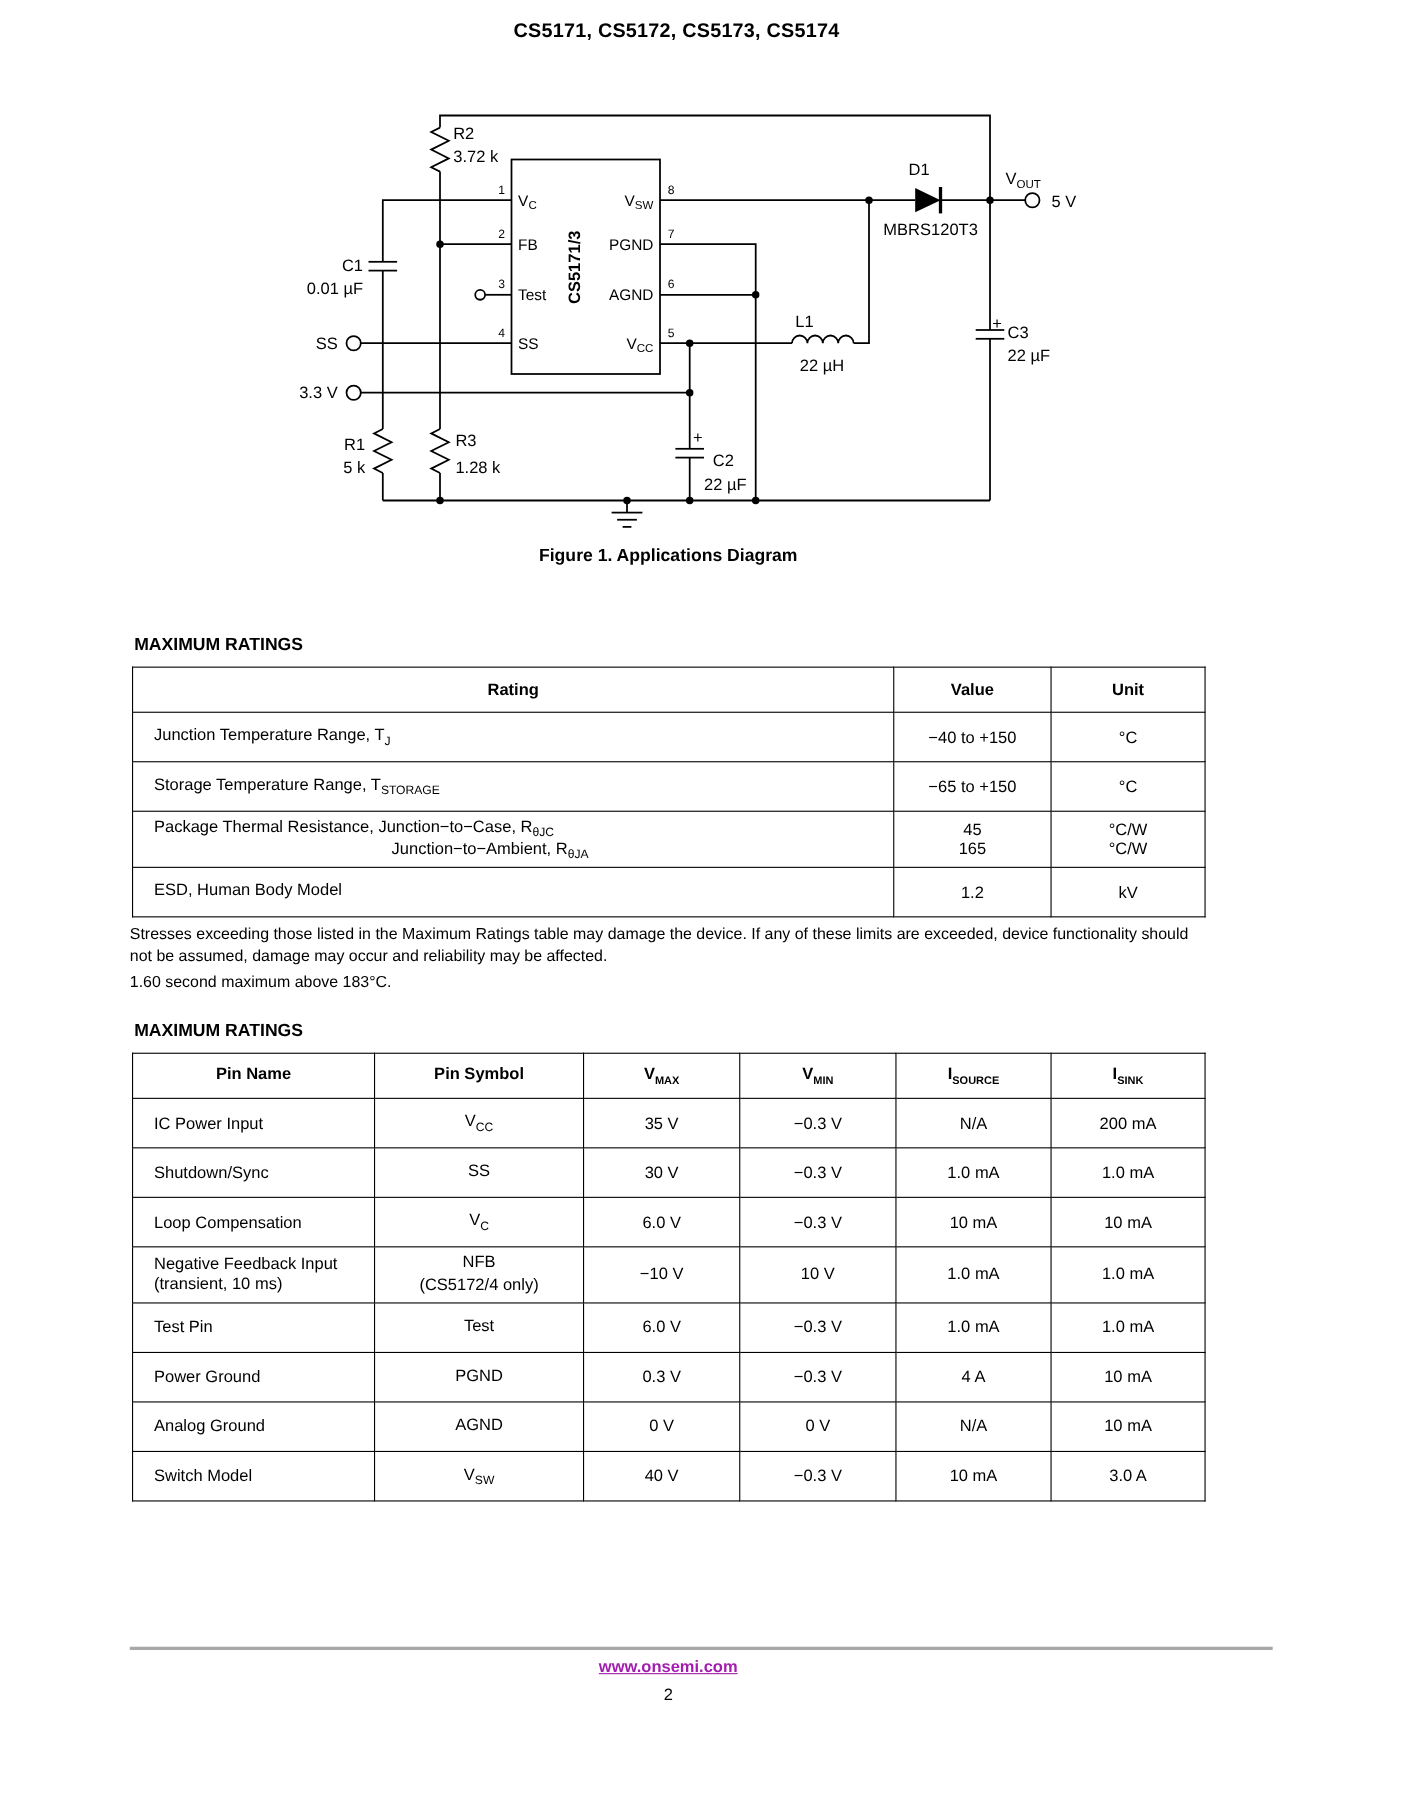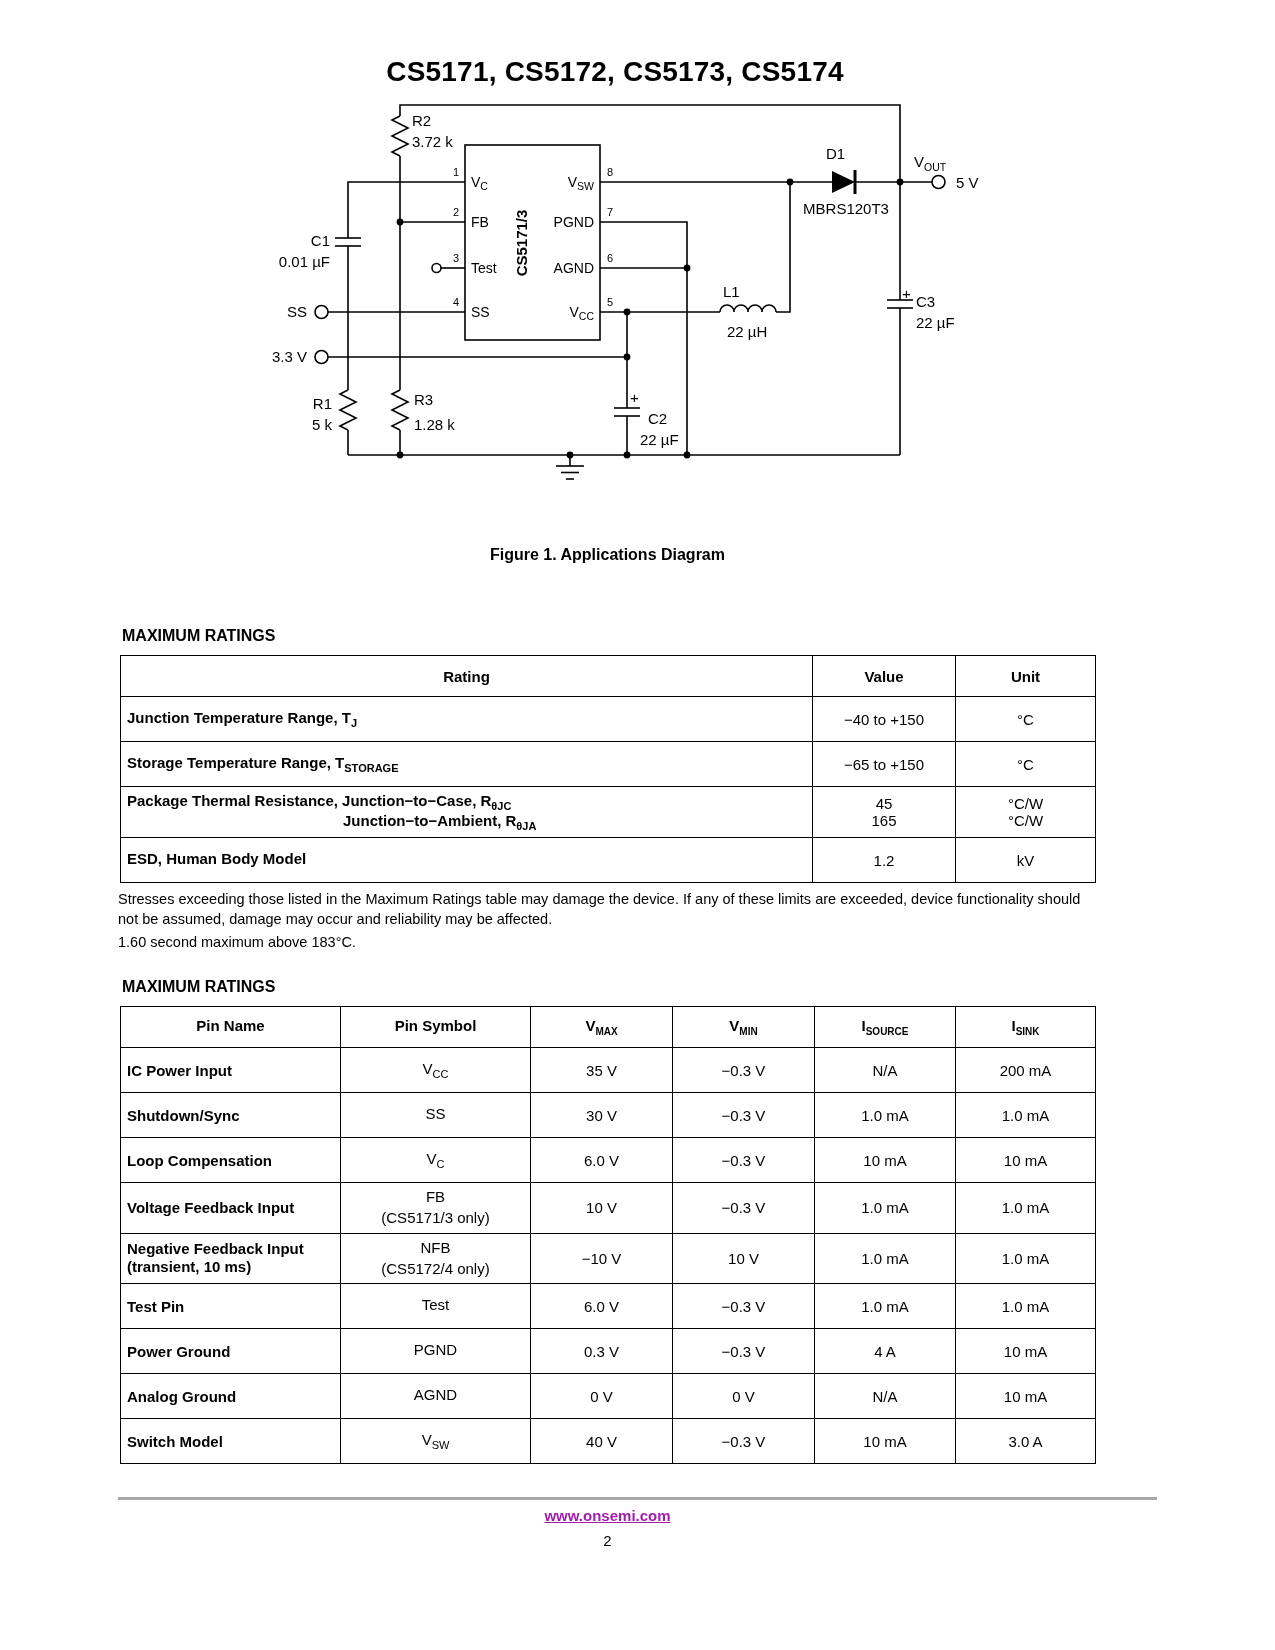--- a/index.html
+++ b/index.html
@@ -1,34 +1,34 @@
 <!DOCTYPE html>
 <html><head>
 <meta charset="utf-8">
 <style>
   html,body{margin:0;padding:0;}
   body{
     width:1275px;height:1650px;background:#fff;color:#000;
     font-family:"Liberation Sans",sans-serif;position:relative;overflow:hidden;
   }
-  .title{padding-top:56px;width:1230px;text-align:center;font-size:28px;font-weight:bold;letter-spacing:.2px;}
+  .title{padding-top:18px;width:1230px;text-align:center;font-size:18px;font-weight:bold;letter-spacing:.2px;}
   .diagram{position:absolute;top:0;left:0;}
   .diagram text{font-family:"Liberation Sans",sans-serif;fill:#000;font-size:15px;}
   .diagram .pinlab{font-size:14px;}
   .diagram .pinnum{font-size:11px;}
   .diagram .svgsub{font-size:10.5px;}
   .diagram .icname{font-size:15px;font-weight:bold;}
   .caption{margin:458px 0 0 120px;width:975px;text-align:center;font-size:16px;font-weight:bold;}
   .section-heading{margin:63px 0 0 122px;font-size:16px;font-weight:bold;}
   .section-heading.second{margin-top:26px;}
   table{border-collapse:collapse;width:975px;margin:10px 0 0 120px;font-size:15px;table-layout:fixed;}
   th,td{border:1px solid #000;text-align:center;vertical-align:middle;padding:5px 6px;}
   th{height:30px;font-weight:bold;margin-left:41px;}
   td{height:34px;}
-  td.l{text-align:left;padding-left:6px;font-weight:bold;}
+  td.l{text-align:left;padding-left:19px;}
   sub{font-size:11px;}
   th sub{font-size:10px;font-weight:bold;}
   .indent2{margin-left:216px;}
   .symnote,.name2{line-height:1.3;}
   .notes{width:977px;margin:6px 0 0 118px;font-size:14.5px;line-height:1.38;}
   .note1{margin-top:3px;}
   .note1-text{}
   .footer-rule{position:absolute;left:118px;top:1497px;width:1039px;height:3px;background:#a8a8a8;}
   .footer-link{position:absolute;left:120px;top:1507px;width:975px;text-align:center;font-size:15px;font-weight:bold;}
   .footer-link a{color:#a21caf;text-decoration:underline;}
@@ -262,34 +262,20 @@
           <div><span>V</span><sub>C</sub></div>
           <div class="symnote"></div>
         </td>
       <td>6.0 V</td>
       <td>−0.3 V</td>
       <td>10 mA</td>
       <td>10 mA</td>
     </tr>
     <tr>
       <td class="l">
-          <div>Voltage Feedback Input</div>
-          <div class="name2"></div>
-        </td>
-      <td>
-          <div><span>FB</span><sub></sub></div>
-          <div class="symnote">(CS5171/3 only)</div>
-        </td>
-      <td>10 V</td>
-      <td>−0.3 V</td>
-      <td>1.0 mA</td>
-      <td>1.0 mA</td>
-    </tr>
-    <tr>
-      <td class="l">
           <div>Negative Feedback Input</div>
           <div class="name2">(transient, 10 ms)</div>
         </td>
       <td>
           <div><span>NFB</span><sub></sub></div>
           <div class="symnote">(CS5172/4 only)</div>
         </td>
       <td>−10 V</td>
       <td>10 V</td>
       <td>1.0 mA</td>

